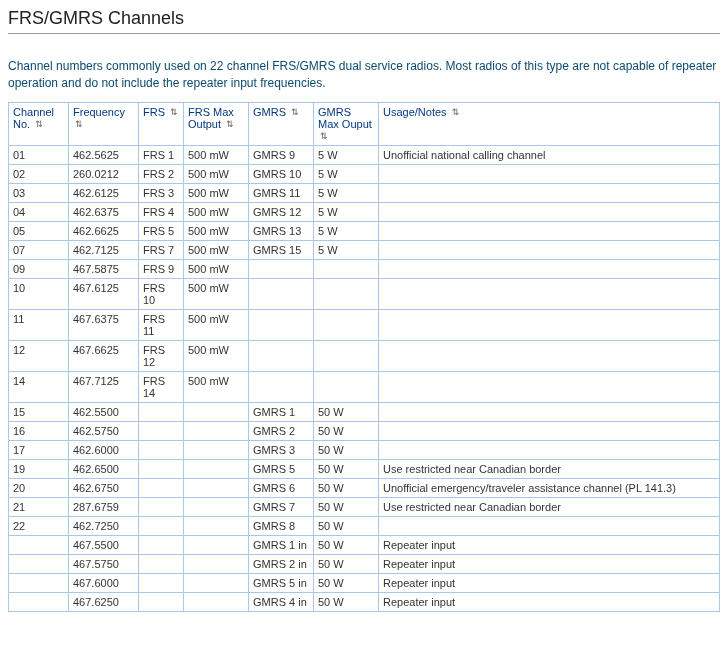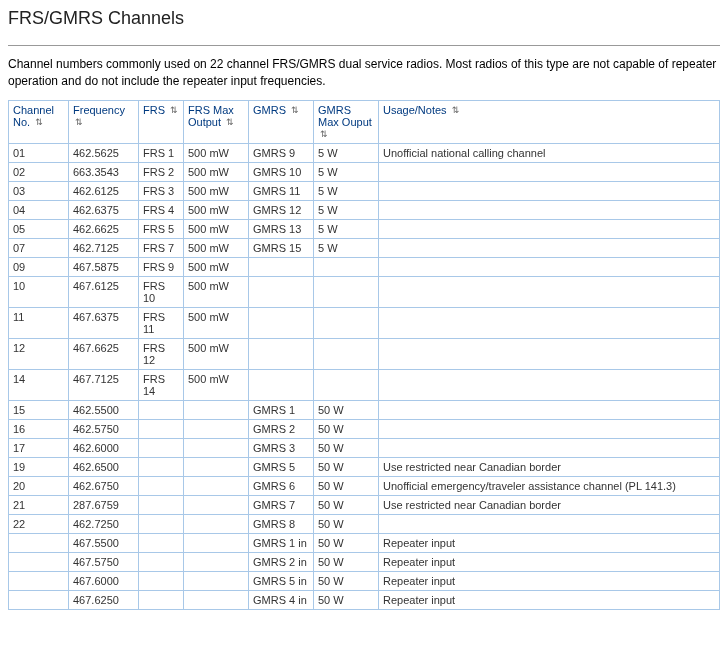--- a/index.html
+++ b/index.html
@@ -10,27 +10,27 @@
     padding: 8px;
     width: 728px;
     box-sizing: border-box;
     background: #fff;
   }
   h2 {
     font-size: 18px;
     font-weight: normal;
     color: #222;
     margin: 0 0 4px 0;
-    padding-bottom: 16px;
+    padding-bottom: 4px;
     border-bottom: 1px solid #999;
   }
   .intro {
-    margin: 10px 0 10px 0;
+    margin: 24px 0 10px 0;
     line-height: 1.4;
-    color: #000000;
+    color: #0c4a6e;
   }
   table {
     border-collapse: collapse;
     width: 100%;
     table-layout: fixed;
   }
   th, td {
     border: 1px solid #a8c8e8;
     padding: 3px 4px;
     text-align: left;
@@ -91,21 +91,21 @@
         <td>01</td>
         <td>462.5625</td>
         <td>FRS 1</td>
         <td>500 mW</td>
         <td>GMRS 9</td>
         <td>5 W</td>
         <td>Unofficial national calling channel</td>
       </tr>
       <tr>
         <td>02</td>
-        <td>663.3543</td>
+        <td>260.0212</td>
         <td>FRS 2</td>
         <td>500 mW</td>
         <td>GMRS 10</td>
         <td>5 W</td>
         <td></td>
       </tr>
       <tr>
         <td>03</td>
         <td>462.6125</td>
         <td>FRS 3</td>

